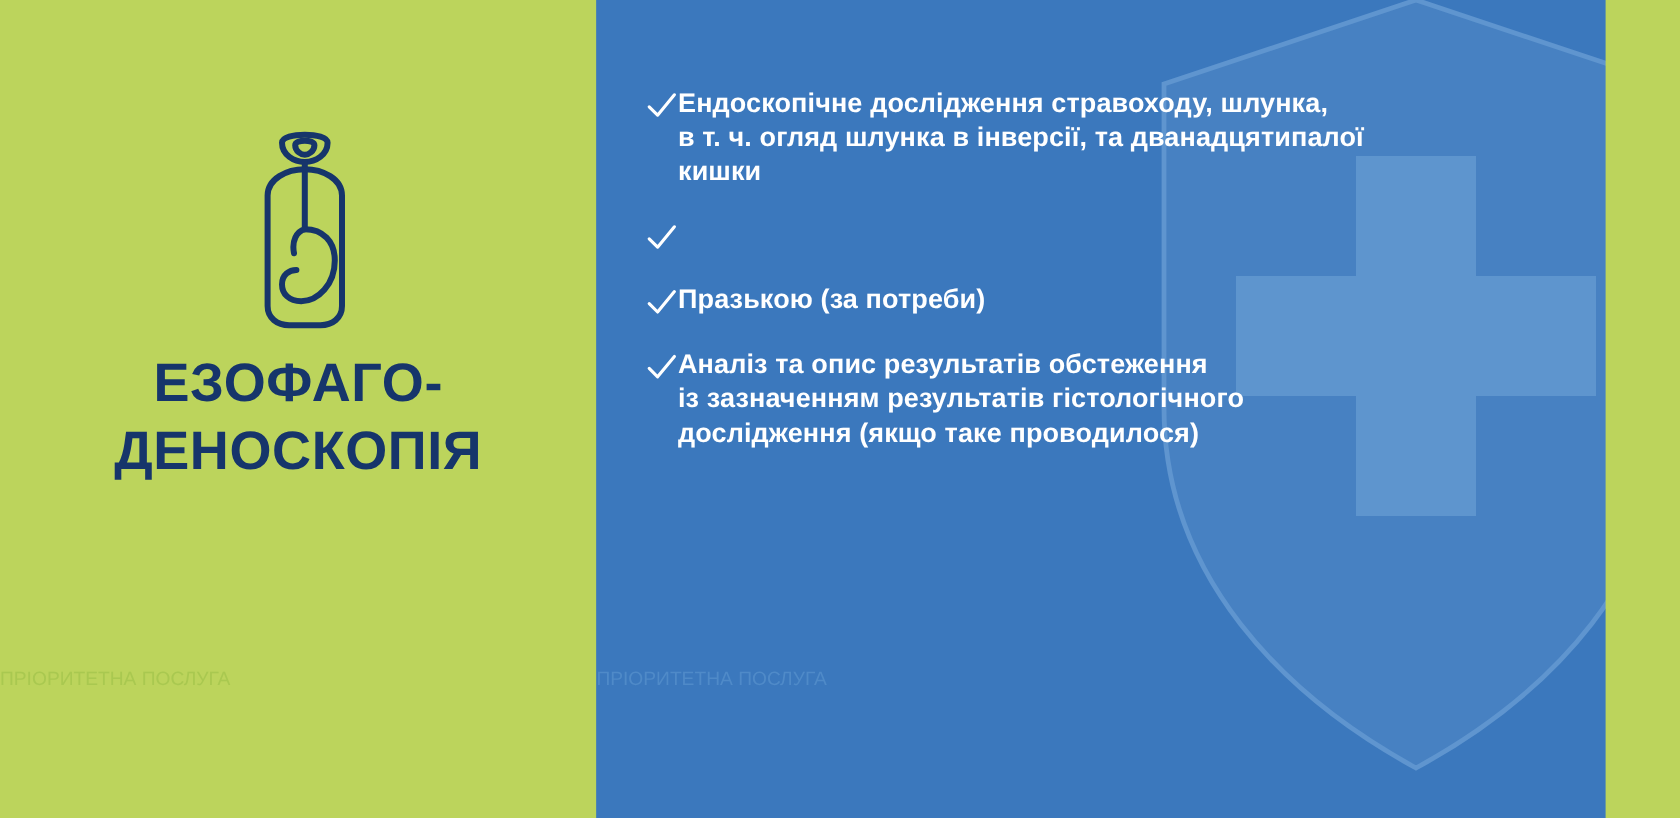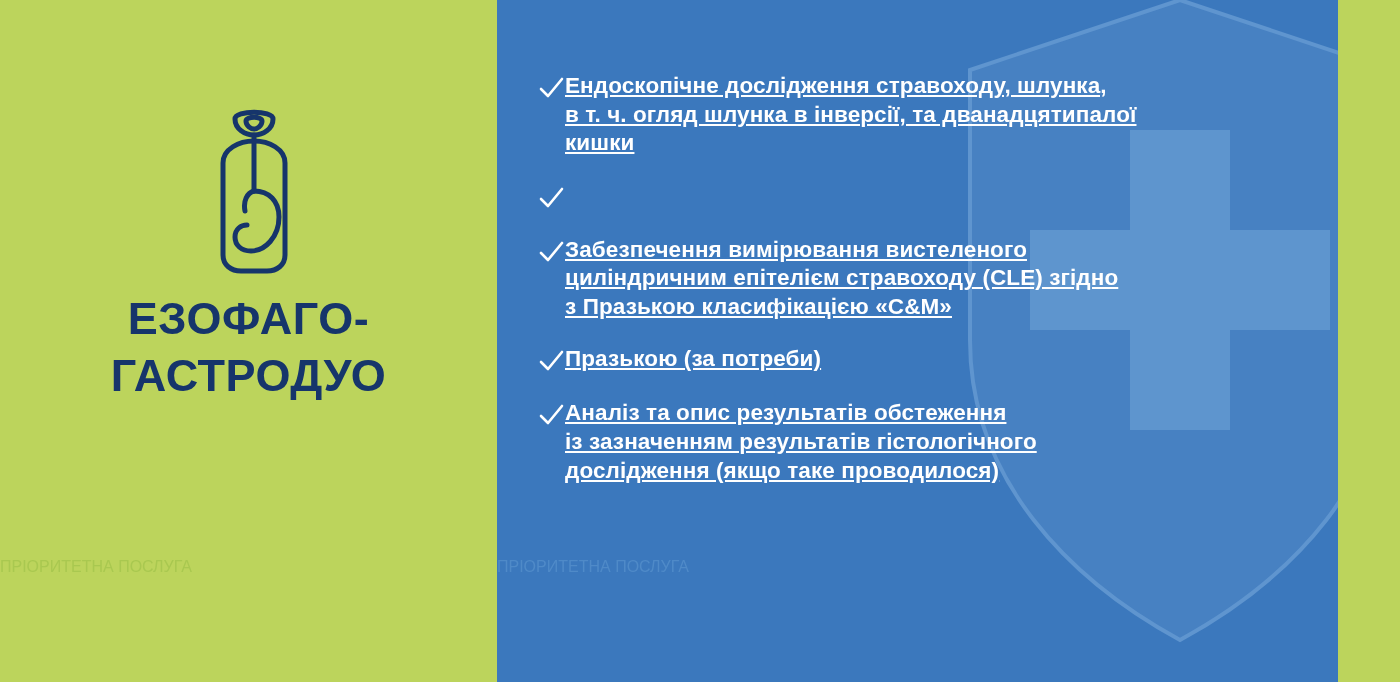--- a/index.html
+++ b/index.html
@@ -96,21 +96,20 @@
     margin-top: 2px;
     color: #ffffff;
   }
   .bullet-text {
     color: #ffffff;
     font-size: 22.5px;
     font-weight: bold;
     line-height: 1.27;
     white-space: pre-line;
     letter-spacing: 0.1px;
-    text-decoration: underline;
   }
   .bw-green {
     color: #a9c850;
   }
   .bw-clip-left {
     position: absolute;
     left: 0;
     bottom: 14px;
     width: 497px;
     height: 110px;
@@ -156,21 +155,21 @@
 
           <path d="M24 58 C24 44, 40 36, 55 36 C70 36, 86 44, 86 58 L86 150 C86 160, 78 166, 68 166 L42 166 C32 166, 24 160, 24 150 Z"></path>
 
           <path d="M55 86 C70 86, 80 96, 80 112 C80 132, 66 146, 52 146 C42 146, 36 140, 36 132 C36 124, 42 120, 48 120"></path>
           <path d="M55 86 C48 88, 44 96, 46 106"></path>
         </svg>
       </div>
 
       <div class="service-title">
         <span>ЕЗОФАГО-</span>
-        <span>ГАСТРОДУО</span>
+        <span>ДЕНОСКОПІЯ</span>
       </div>
 
     </div>
   </div>
 
   <div class="right-panel">
 
     <div class="shield-watermark">
       <svg viewBox="0 0 520 720" width="520" height="720">
         <path d="M260 20 L470 90 L470 360 C470 500, 370 600, 260 660 C150 600, 50 500, 50 360 L50 90 Z" fill="#4781c2" stroke="#5f95cf" stroke-width="4"></path>
@@ -192,30 +191,20 @@
       </div>
 
       <div class="bullet-row">
         <div class="check-icon">
           <svg viewBox="0 0 28 28" width="28" height="28" fill="none" stroke="#ffffff" stroke-width="2.6" stroke-linecap="round" stroke-linejoin="round">
               <path d="M4 15 L11 22 L25 5"></path>
             </svg>
         </div>
       </div>
 
-      <div class="bullet-row">
-        <div class="check-icon">
-          <svg viewBox="0 0 28 28" width="28" height="28" fill="none" stroke="#ffffff" stroke-width="2.6" stroke-linecap="round" stroke-linejoin="round">
-              <path d="M4 15 L11 22 L25 5"></path>
-            </svg>
-        </div>
-        <div class="bullet-text">Забезпечення вимірювання вистеленого
-циліндричним епітелієм стравоходу (CLE) згідно
-з Празькою класифікацією «C&amp;M»</div>
-      </div>
 
       <div class="bullet-row">
         <div class="check-icon">
           <svg viewBox="0 0 28 28" width="28" height="28" fill="none" stroke="#ffffff" stroke-width="2.6" stroke-linecap="round" stroke-linejoin="round">
               <path d="M4 15 L11 22 L25 5"></path>
             </svg>
         </div>
         <div class="bullet-text">Празькою (за потреби)</div>
       </div>
 

